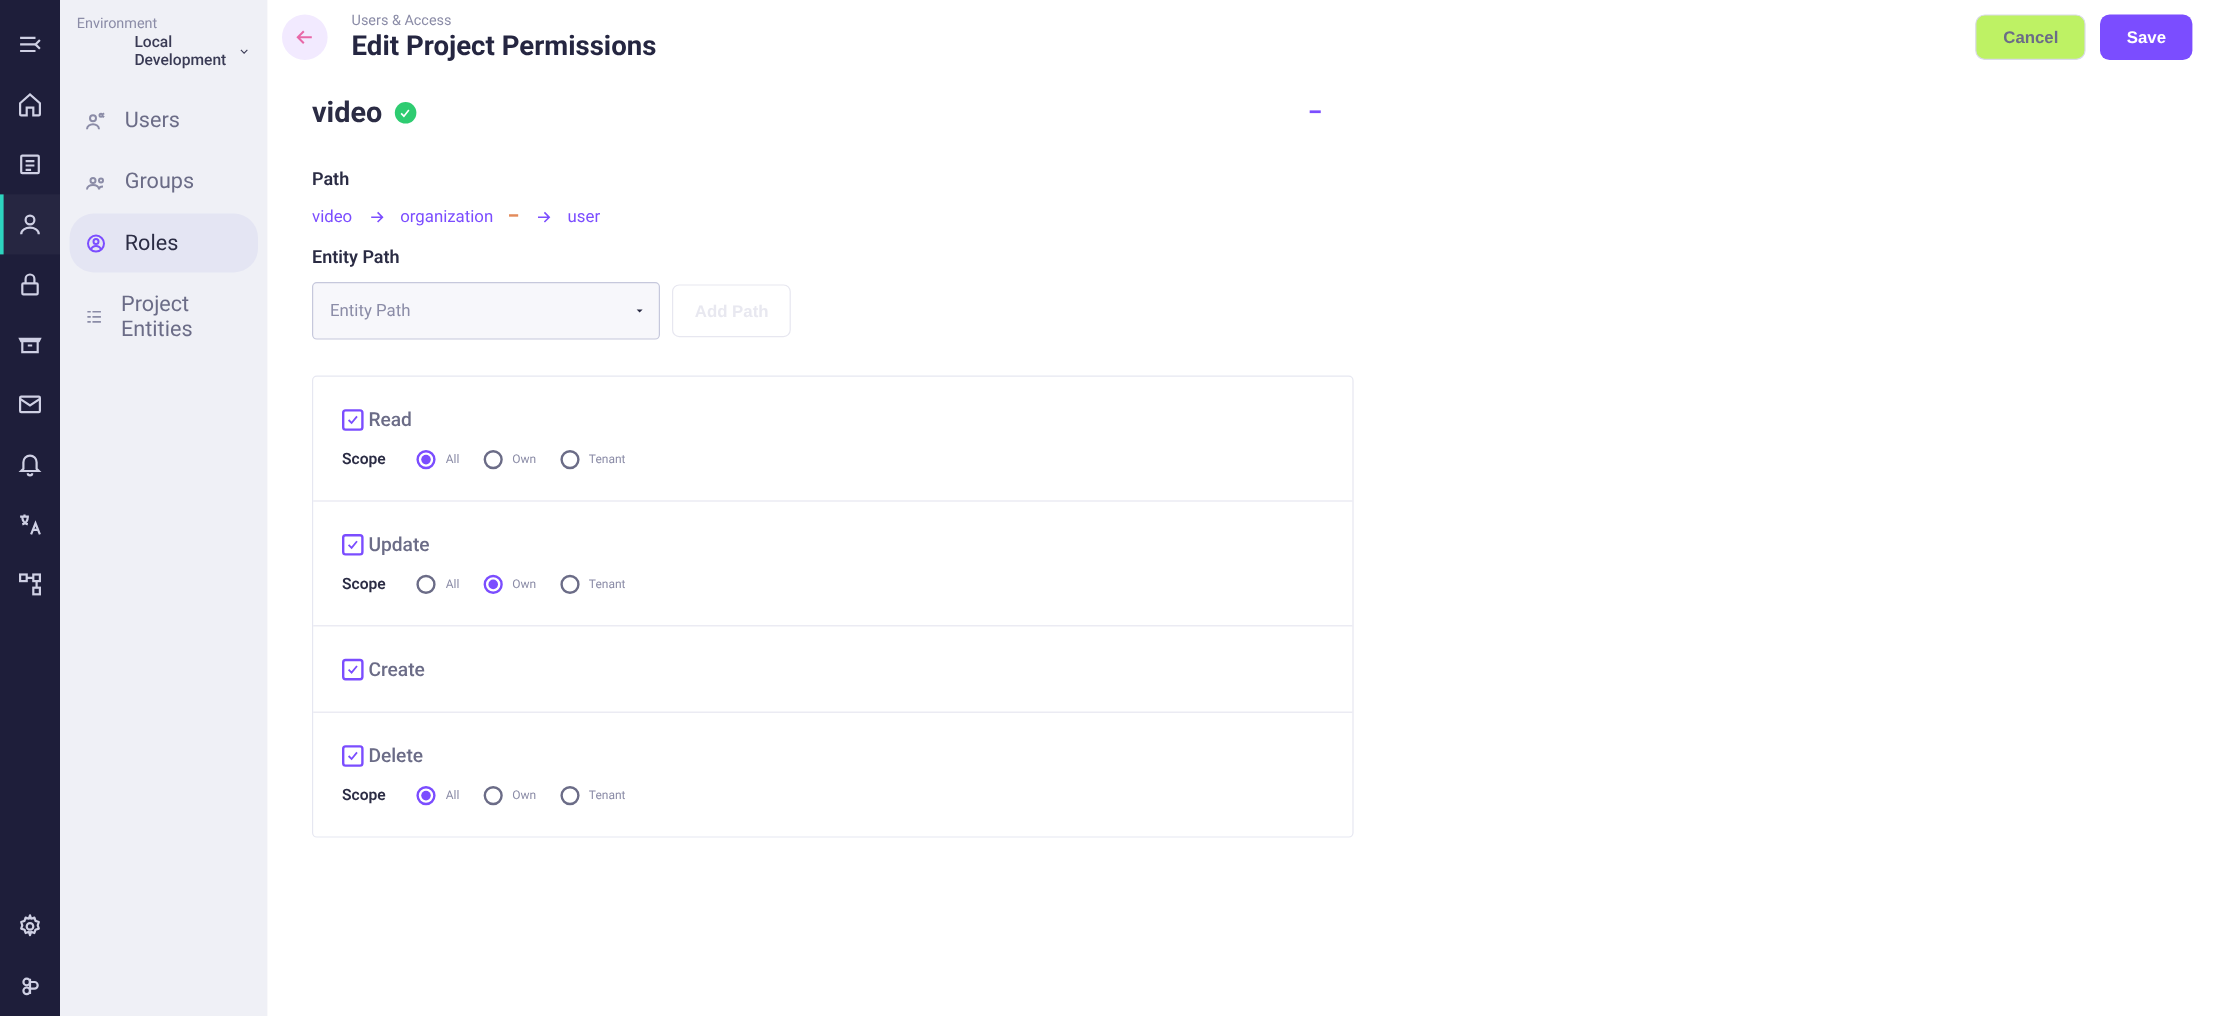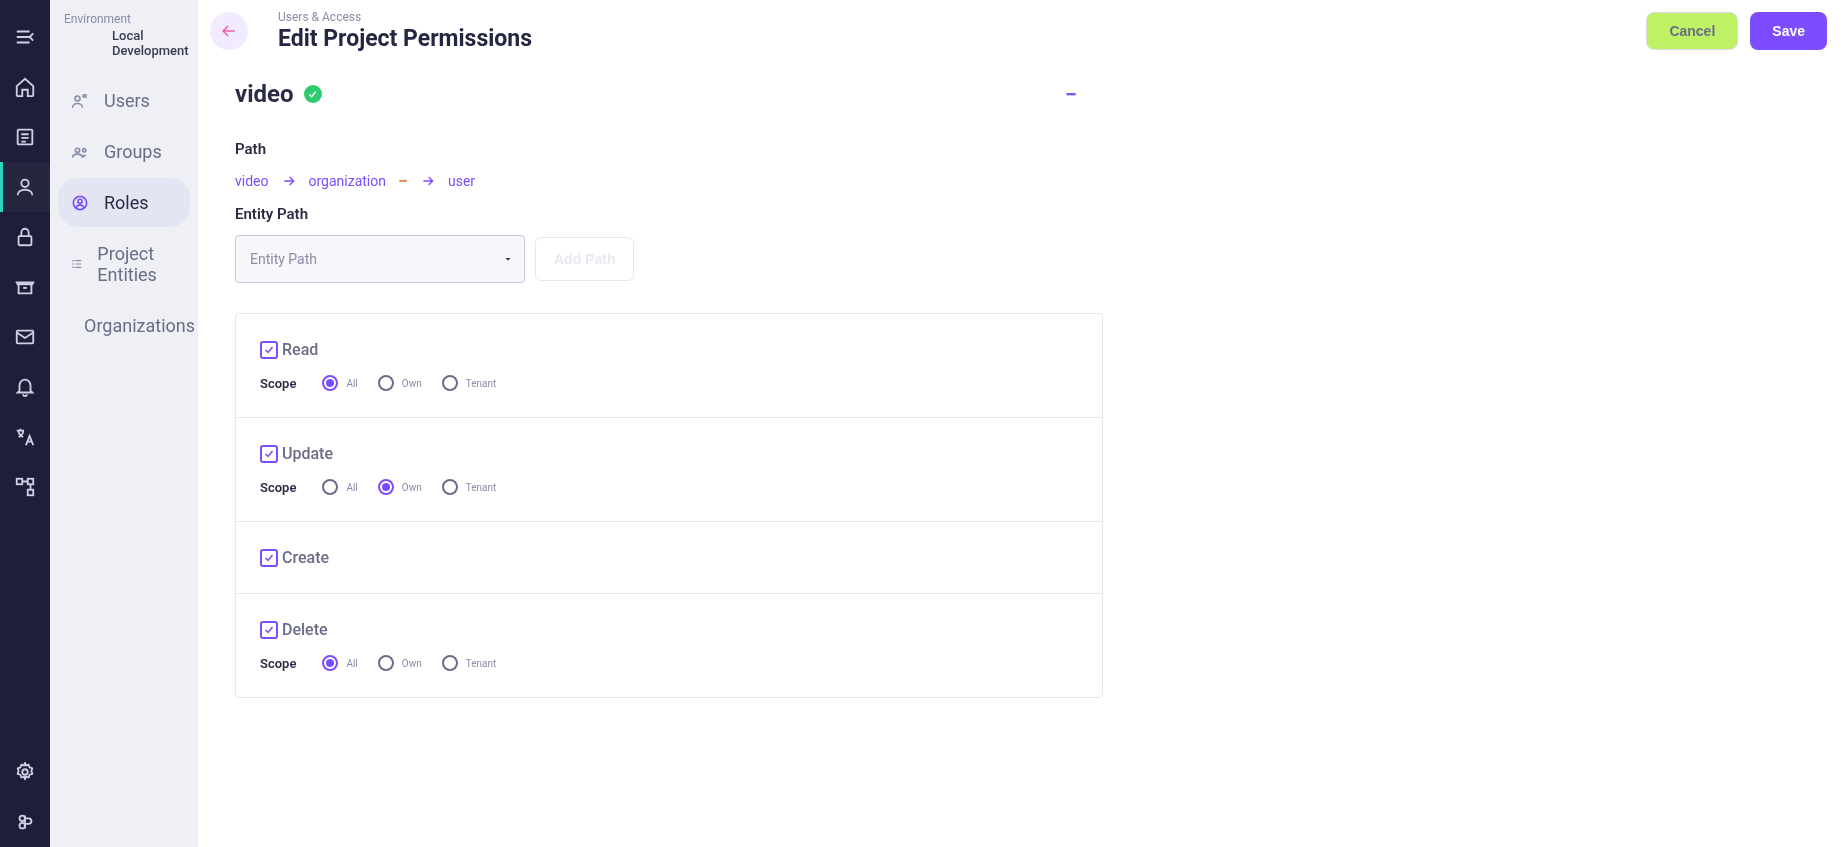--- a/index.html
+++ b/index.html
@@ -35,21 +35,21 @@
     content:"";
     position:absolute;
     left:0; top:0; width:3px; height:100%;
     background:#2dd4bf;
   }
   .icon-rail .rail-item svg { width: 22px; height: 22px; }
   .icon-rail .spacer { flex: 1; }
 
   
   .sidebar {
-    width: 148px;
+    width: 173px;
     background: #eff0f6;
     display: flex;
     flex-direction: column;
     padding-top: 8px;
   }
   .env-block {
     padding: 4px 14px 12px 14px;
   }
   .env-label {
     font-size: 12px; color: #8b8ca7;
@@ -83,21 +83,21 @@
   
   .main {
     flex:1;
     background:#fff;
     overflow-y:auto;
   }
   .main-header {
     display:flex; align-items:center; justify-content:space-between;
     padding: 10px 20px 8px 12px;
   }
-  .header-left { display:flex; align-items:center; gap:30px;justify-content:center; }
+  .header-left { display:flex; align-items:center; gap:20px;justify-content:center; }
   .back-circle {
     width:38px; height:38px; border-radius:50%;
     background:#f2eaff;
     display:flex; align-items:center; justify-content:center;
     color:#e868a8;
     cursor:pointer;
   }
   .breadcrumb { font-size:12px; color:#8b8ca7; }
   .page-title { font-size:23px; font-weight:700; color:#252641; margin-top:1px;}
   .header-actions { display:flex; gap:12px; }
@@ -292,28 +292,20 @@
           <circle cx="12" cy="10" r="2.5"></circle>
           <path d="M7 18c1-2.5 3-3.5 5-3.5s4 1 5 3.5"></path>
         </svg>
       <span>Roles</span>
     </div>
     <div class="sidebar-item">
       <svg viewBox="0 0 24 24" fill="none" stroke="currentColor" stroke-width="2">
           <path d="M4 6h4M4 12h4M4 18h4M10 6h10M10 12h10M10 18h10"></path>
         </svg>
       <span>Project Entities</span>
-    </div>
-    <div class="sidebar-item">
-      <svg viewBox="0 0 24 24" fill="none" stroke="currentColor" stroke-width="2">
-          <rect x="4" y="8" width="8" height="12"></rect>
-          <rect x="12" y="4" width="8" height="16"></rect>
-          <path d="M6 12h2M6 16h2M15 8h2M15 12h2M15 16h2"></path>
-        </svg>
-      <span>Organizations</span>
     </div>
   </div>
 </div>
 
 <div class="main">
   <div class="main-header">
     <div class="header-left">
       <div class="back-circle">
         <svg width="20" height="20" viewBox="0 0 24 24" fill="none" stroke="currentColor" stroke-width="2">
             <path d="M19 12H5M11 6l-6 6 6 6"></path>

